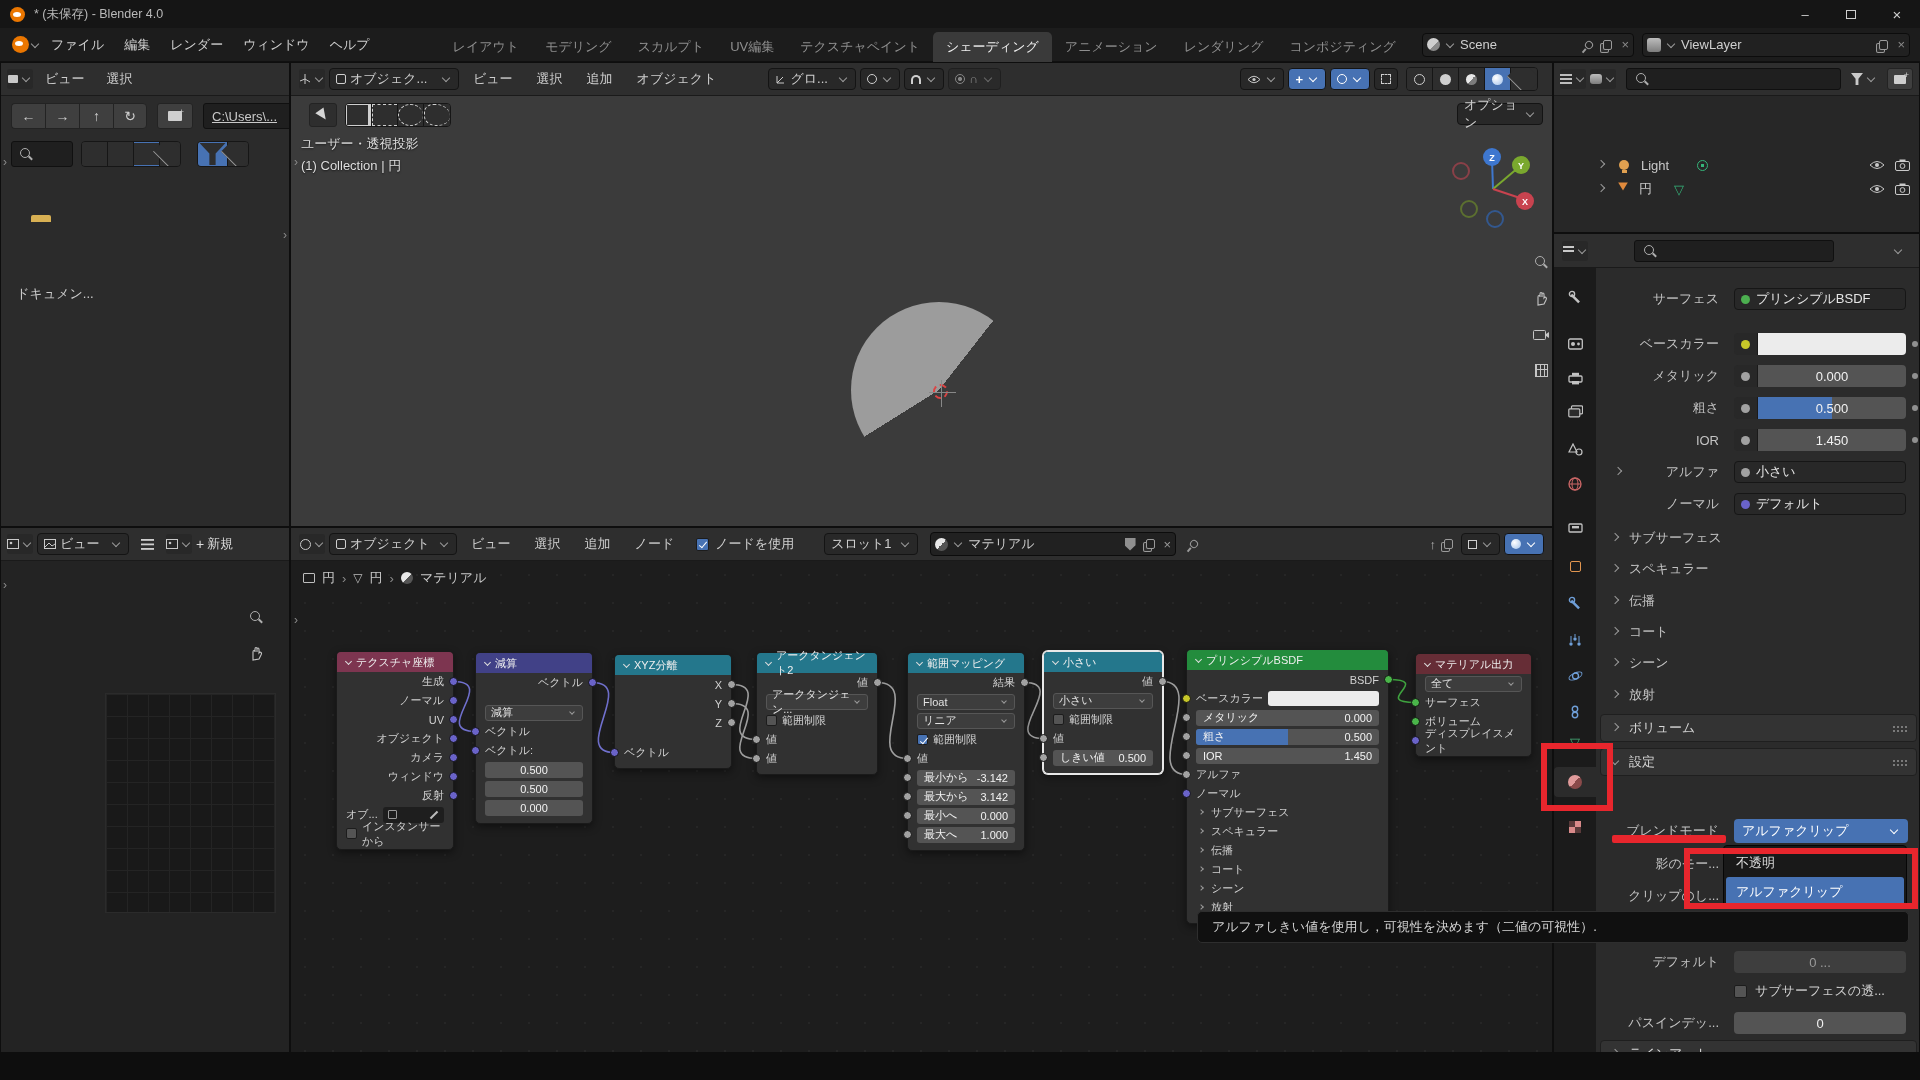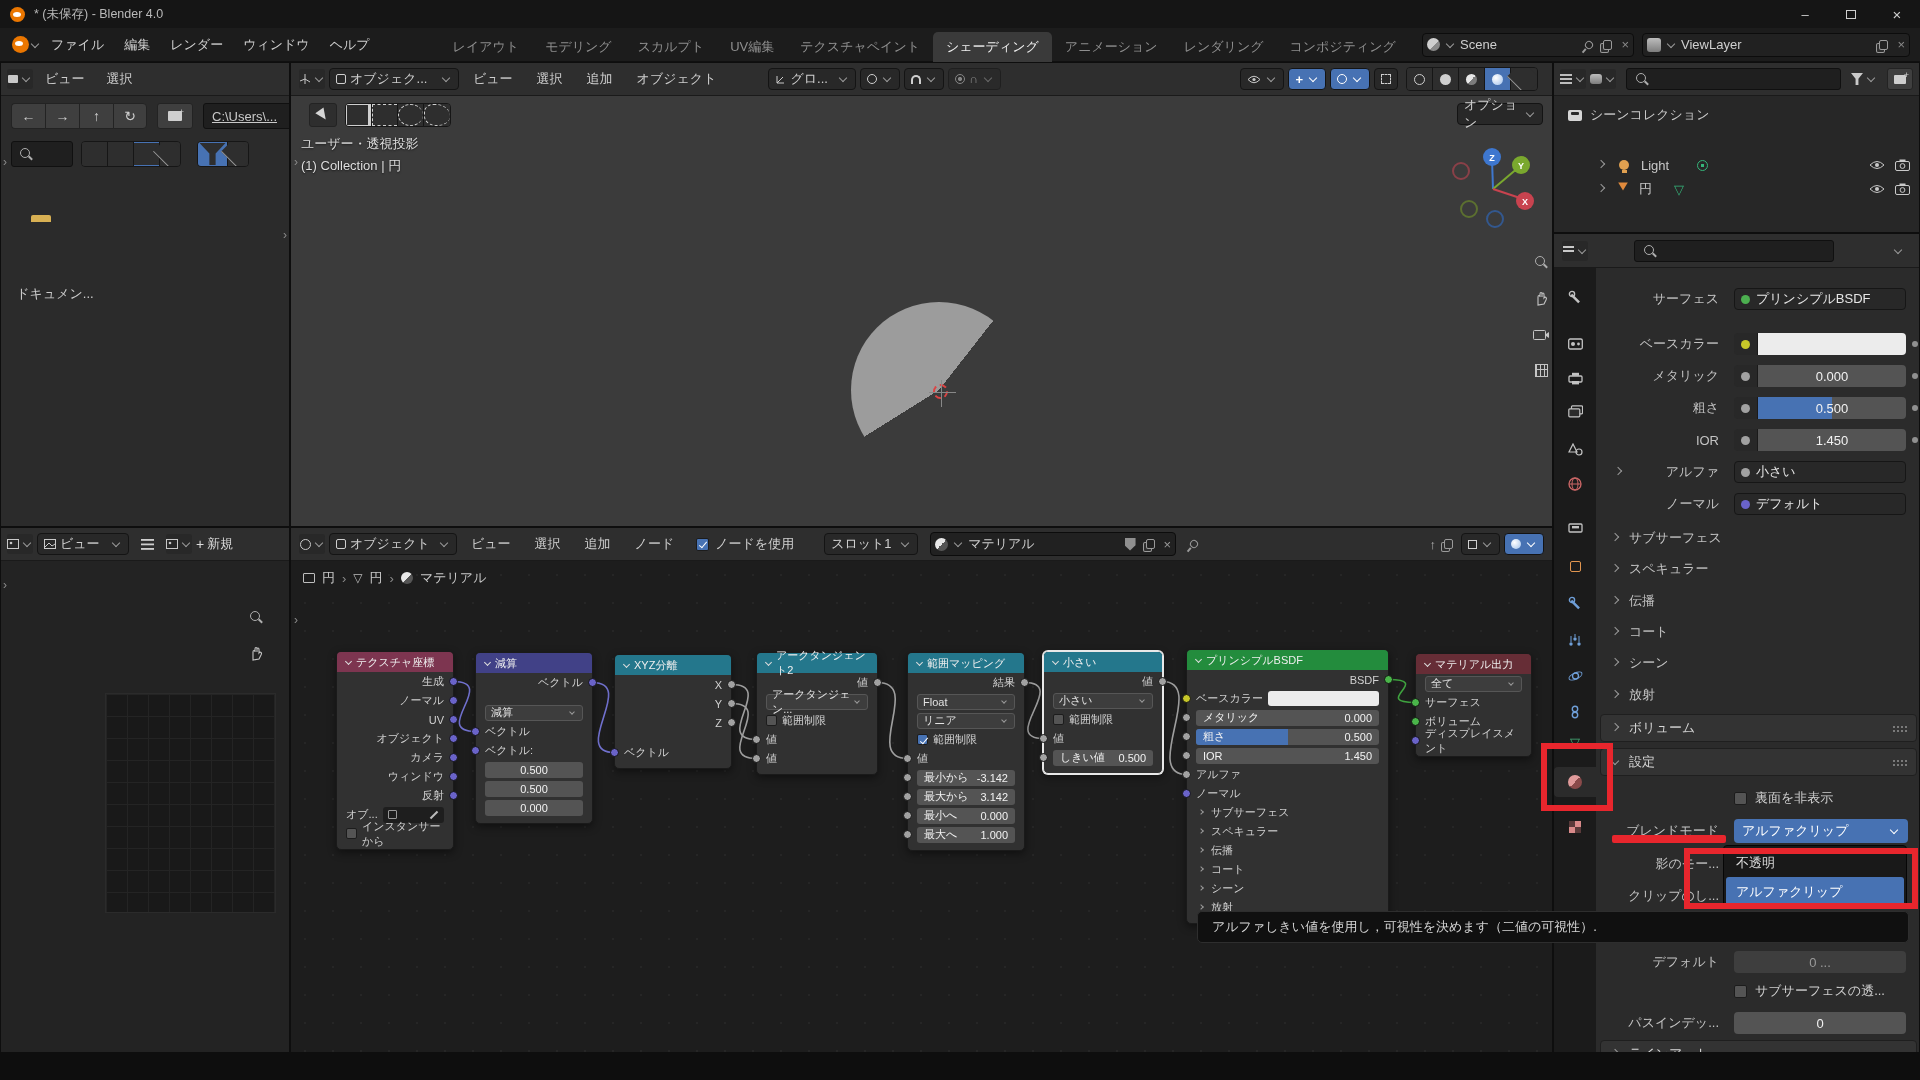--- a/index.html
+++ b/index.html
@@ -934,24 +934,20 @@
       <span class="flex" style="gap:2px">
         <span class="funnel" style="background:#c9c9c9"></span>
           <span class="chev"></span>
       </span>
       <span class="btn" style="width:26px;height:22px;margin-left:6px">
         <span style="position:relative;width:12px;height:9px;background:#cfcfcf;border-radius:1px">
           <span style="position:absolute;right:-3px;top:-5px;font-size:9px;color:#cfcfcf">+</span>
         </span>
       </span>
     </div>
-    <div class="ol-row" style="top:40px">
-      <span class="boxic" style="margin-left:14px"></span>
-      <span style="margin-left:8px">シーンコレクション</span>
-    </div>
     <div class="ol-row" style="top:90px">
       <span class="chev r" style="margin-left:44px"></span>
       <span class="bulb" style="margin-left:12px"></span>
       <span style="margin-left:12px">Light</span>
       <span class="sphere" style="width:11px;height:11px;border:1.5px solid #35b57a;background:radial-gradient(#35b57a 1.5px,transparent 2px);margin-left:28px"></span>
       <svg class="ic" style="position:absolute;left:315px" width="16" height="10">
           <path d="M1,5 Q8,-2 15,5 Q8,12 1,5 Z" fill="none" stroke="#c9c9c9"></path>
           <circle cx="8" cy="5" r="2" fill="#c9c9c9"></circle>
         </svg>
       <svg class="ic" style="position:absolute;left:341px" width="15" height="12">
@@ -1180,26 +1176,20 @@
       <span class="chev r"></span>
         <span>ボリューム</span>
         <span class="handle"></span>
     </div>
     <div class="panel-hdr" style="top:514px">
       <span class="chev"></span>
         <span>設定</span>
         <span class="handle"></span>
     </div>
 
-    <div class="prow" style="left:0;top:552px;width:367px">
-      <span class="pfield" style="gap:8px">
-        <span class="cbx"></span>
-        <span>裏面を非表示</span>
-      </span>
-    </div>
     <div class="prow" style="left:0;top:585px;width:367px">
       <span class="plabel" style="left:0">ブレンドモード</span>
       <span class="blend-dd">
         <span>アルファクリップ</span>
           <span class="chev"></span>
       </span>
     </div>
     <div class="prow" style="left:0;top:618px;width:170px">
       <span class="plabel" style="left:0">影のモー...</span>
     </div>

